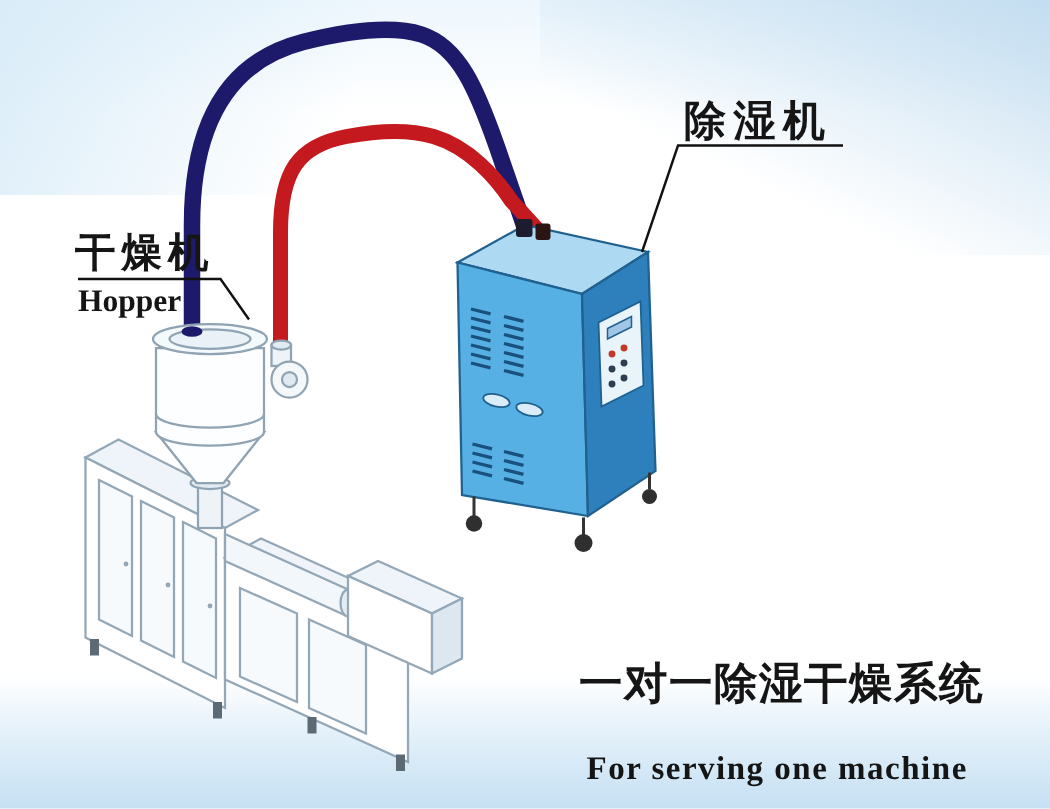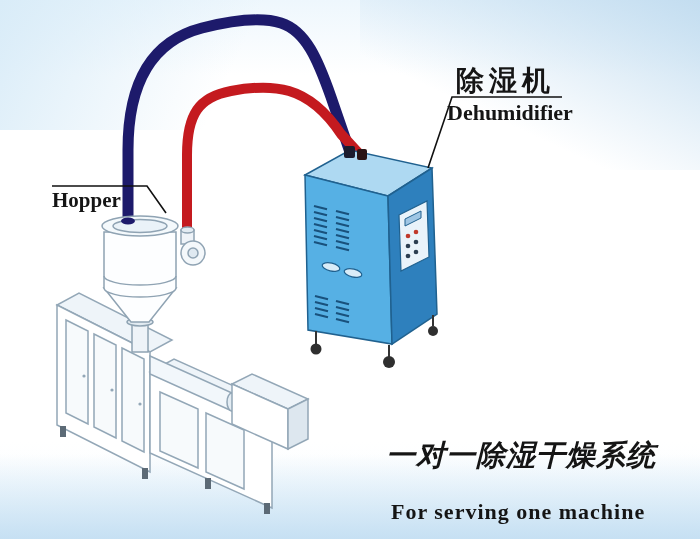--- a/index.html
+++ b/index.html
@@ -20,21 +20,21 @@
   .wash-bottom { bottom:0; left:0; width:700px; height:85px;
     background:linear-gradient(to bottom, rgba(201,226,244,0) 0%, #c6e0f3 100%); }
   svg.diagram { position:absolute; left:0; top:0; }
   .label { position:absolute; white-space:nowrap; }
   .zh { font-weight:700; color:#151515; }
   .en { font-family:"Liberation Serif", serif; font-weight:700; color:#151515; }
   .hopper-zh { left:50px;  top:150px; font-size:27px; letter-spacing:4px; }
   .hopper-en { left:52px;  top:188px; font-size:21px;font-family:Liberation Serif, serif; }
   .dehum-zh  { left:456px; top:62px;  font-size:28px; letter-spacing:5px; }
   .dehum-en  { left:447px; top:100px; font-size:22px; }
-  .cap-zh    { left:386px; top:436px; font-size:29px; letter-spacing:1px;font-style:italic; }
+  .cap-zh    { left:386px; top:436px; font-size:29px; letter-spacing:1px; }
   .cap-en    { left:391px; top:499px; font-size:22px; letter-spacing:1px; }
 </style>
 </head>
 <body>
 
 <div class="stage">
 
   <div class="wash wash-tl"></div>
   <div class="wash wash-tr"></div>
   <div class="wash wash-bottom"></div>
@@ -121,21 +121,21 @@
         <circle cx="433" cy="331" r="5" fill="#2f2f2f" stroke="none"></circle>
       </g>
     </g>
 
     <g stroke="#111111" stroke-width="1.6" fill="none">
       <polyline points="562,97 452,97 428,168"></polyline>
       <polyline points="52,186 147,186 166,213"></polyline>
     </g>
   </svg>
 
+  <div class="label zh hopper-zh">干燥机</div>
   <div class="label en hopper-en">Hopper</div>
 
   <div class="label zh dehum-zh">除湿机</div>
-  <div class="label en dehum-en">Dehumidifier</div>
 
   <div class="label zh cap-zh">一对一除湿干燥系统</div>
   <div class="label en cap-en">For serving one machine</div>
 
 </div>
 
 </body></html>

